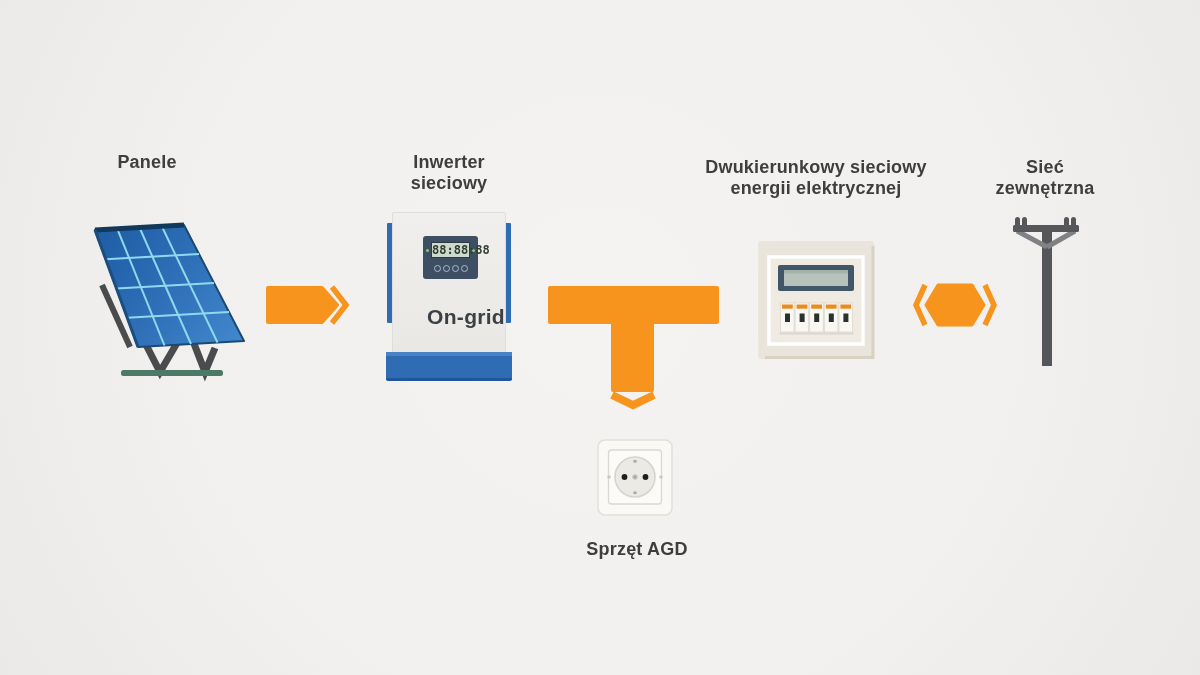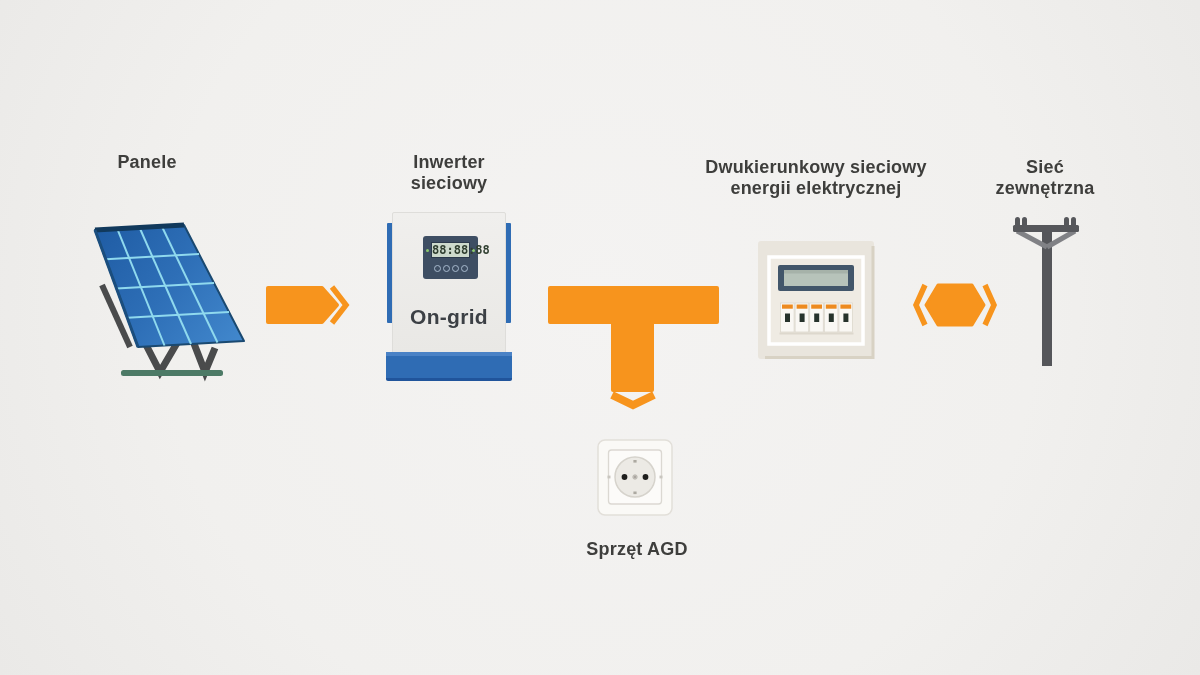--- a/index.html
+++ b/index.html
@@ -28,21 +28,21 @@
   .inv-band{position:absolute;left:0;bottom:0;width:126px;height:29px;box-sizing:border-box;
     background:var(--inverter-blue,#2F6CB4);border-top:4px solid #4A82C6;border-bottom:3px solid #20549B;border-radius:0 0 2px 2px;}
   .inv-display{position:absolute;left:30px;top:23px;width:55px;height:43px;background:#3E4E63;border-radius:3px;}
   .inv-lcd{position:absolute;left:8px;top:6px;width:39px;height:16px;box-sizing:border-box;background:#CDDACC;border:1px solid #2C3A4C;
     font-family:"DejaVu Sans Mono",monospace;font-size:12px;line-height:14px;text-align:center;color:#2F3E2F;}
   .inv-led{position:absolute;width:3px;height:3px;border-radius:50%;background:#8CC86E;top:13px;}
   .inv-led-l{left:3px;}
   .inv-led-r{right:3px;}
   .inv-buttons{position:absolute;left:0;right:0;top:29px;display:flex;justify-content:center;gap:2px;}
   .inv-buttons i{width:7px;height:7px;border:1px solid #A8BACE;border-radius:50%;box-sizing:border-box;}
-  .inv-text{position:absolute;left:0;right:0;top:92px;text-align:center;font-size:21px;letter-spacing:.3px;color:var(--device-text,#3C4045);}
+  .inv-text{position:absolute;left:0;right:0;top:92px;text-align:right;font-size:21px;letter-spacing:.3px;color:var(--device-text,#3C4045);}
 </style>
 </head>
 <body>
 
 <div class="canvas">
 
   <div class="node-label" style="left:32px;top:152px;width:230px">
     <span>Panele</span>
   </div>
   <div class="node-label" style="left:354px;top:152px;width:190px">

